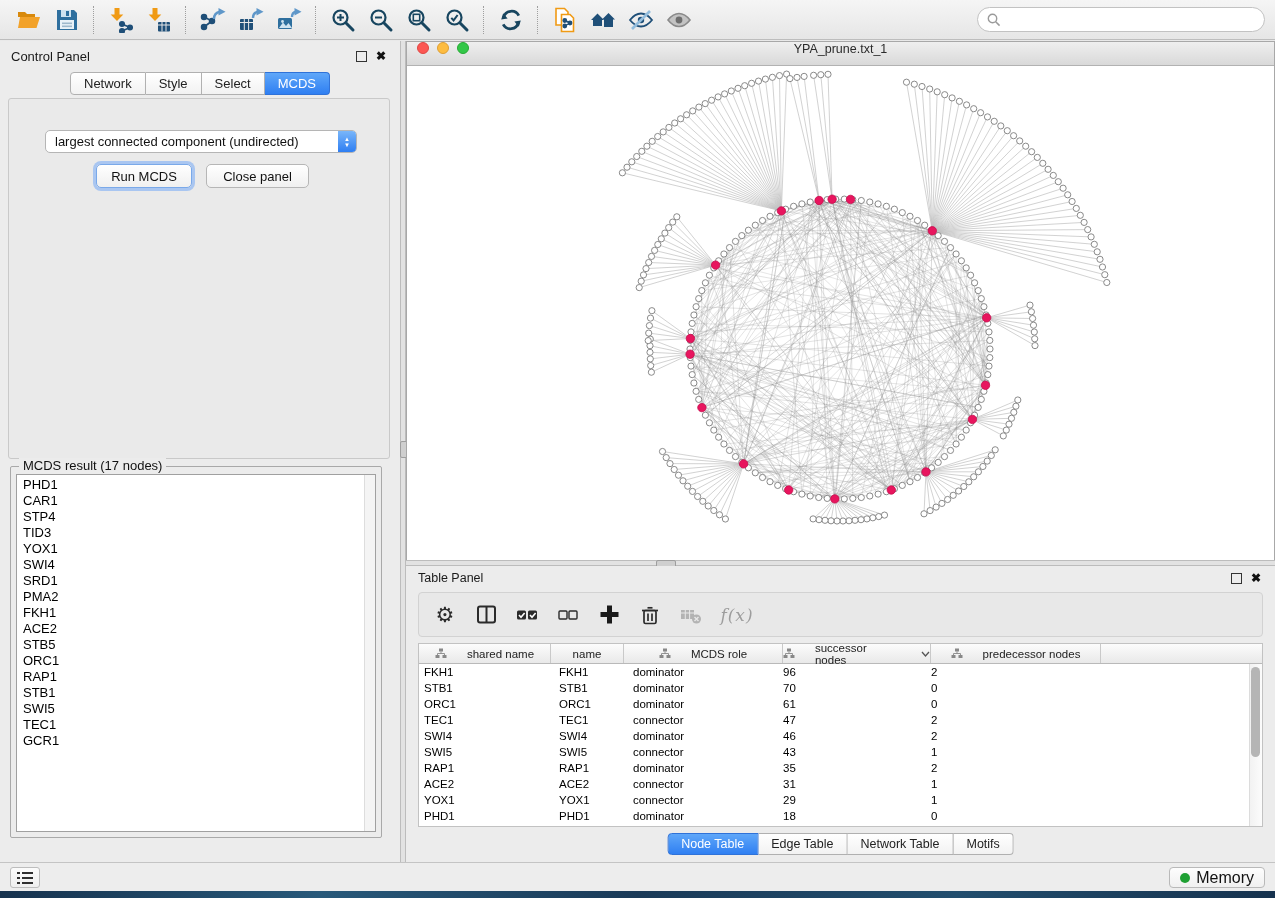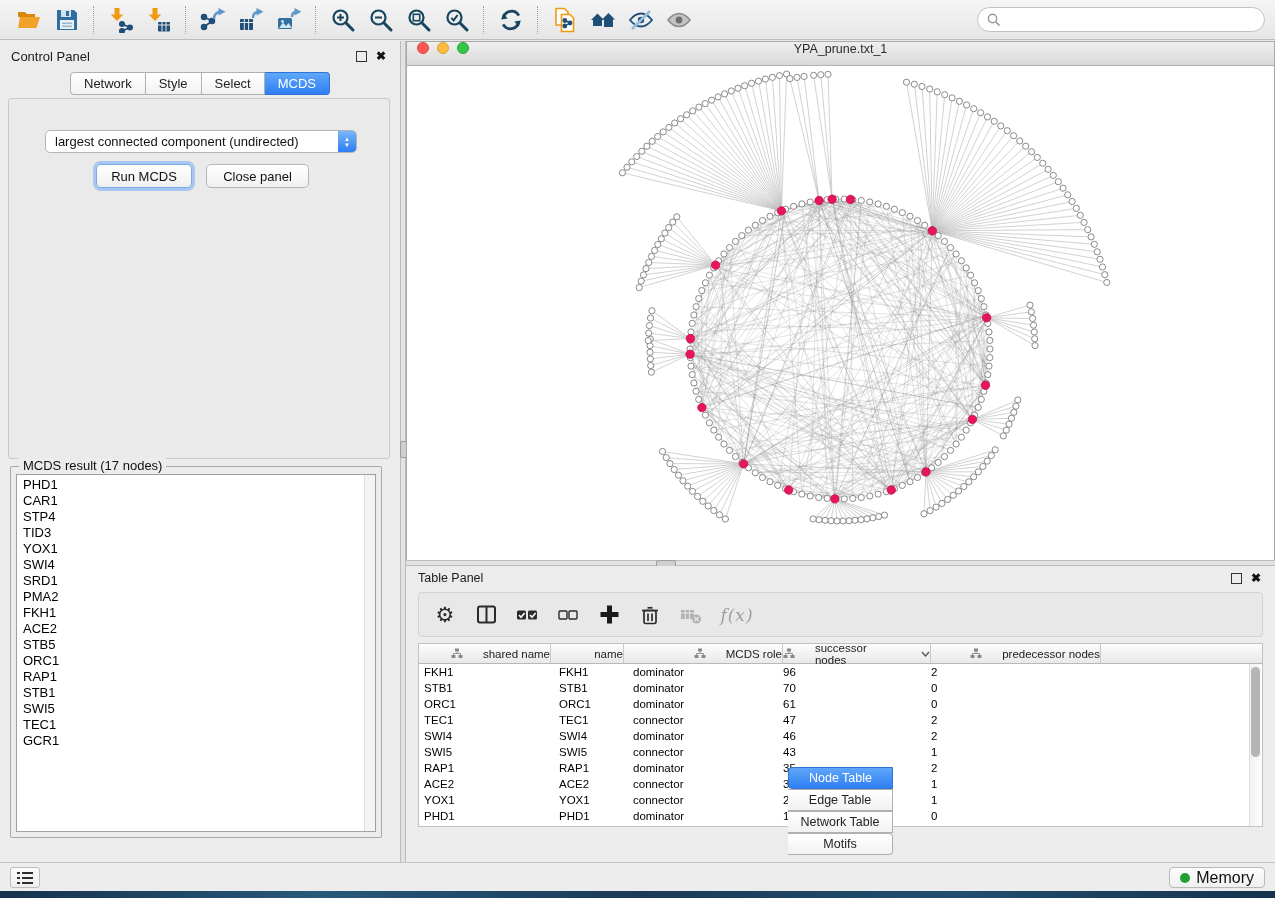--- a/index.html
+++ b/index.html
@@ -72,21 +72,21 @@
   .tp-title{position:absolute;left:12px;top:5px;font-size:12.5px;color:#1a1a1a;}
   .tp-btns{right:14px;top:6px;}
   .tp-toolbar{position:absolute;left:12px;top:26px;width:845px;height:45px;background:#e8e8e8;border:1px solid #d2d2d2;border-radius:4px;
     box-sizing:border-box;display:flex;align-items:center;padding-left:14px;gap:17px;}
   .tp-icon{width:24px;height:24px;display:flex;align-items:center;justify-content:center;}
   .gear-char{font-size:21px;color:#2b2b2b;line-height:22px;font-family:"DejaVu Sans",sans-serif;}
   .fx-char{font-family:"DejaVu Serif",serif;font-style:italic;font-size:17px;color:#9d9d9d;letter-spacing:1px;}
 
   .node-table{position:absolute;left:12px;top:77px;width:845px;height:184px;background:#fff;border:1px solid #c2c2c2;box-sizing:border-box;}
   .thead{display:flex;height:20px;background:linear-gradient(#fcfcfc,#e9e9e9);border-bottom:1px solid #b9b9b9;box-sizing:border-box;}
-  .th{display:flex;align-items:center;justify-content:flex-end;gap:20px;font-size:11.5px;color:#222;border-right:1px solid #c9c9c9;box-sizing:border-box;}
+  .th{display:flex;align-items:center;justify-content:center;gap:20px;font-size:11.5px;color:#222;border-right:1px solid #c9c9c9;box-sizing:border-box;}
   .th-fill{flex:1;border-right:none;}
   .tbody{position:relative;}
   .tr{display:flex;height:16px;align-items:center;}
   .td{box-sizing:border-box;font-size:11.5px;color:#000;white-space:nowrap;overflow:hidden;}
   .td.l{text-align:left;}
   .td.r{}
   .tbl-scroll{position:absolute;right:0;top:20px;bottom:0;width:13px;background:linear-gradient(to right,#f2f2f2,#fcfcfc);border-left:1px solid #dcdcdc;box-sizing:border-box;}
   .tbl-thumb{position:absolute;left:1px;top:3px;width:9px;height:90px;background:#b5b5b5;border-radius:5px;}
 
   .tp-tabs{bottom:7px;left:50%;transform:translateX(-50%);}
@@ -1334,21 +1334,21 @@
             <div class="td l" style="width: 159px; padding-left: 9px;">dominator</div>
             <div class="td r" style="width: 148px; padding-right: 15px;">18</div>
             <div class="td r" style="width: 170px; padding-right: 5px;">0</div>
           </div>
         </div>
       <div class="tbl-scroll">
           <div class="tbl-thumb"></div>
         </div>
     </div>
 
-    <div class="seg-bar tp-tabs" style="position:absolute;flex-direction:column;">
+    <div class="seg-bar tp-tabs" style="position:absolute;">
         <div class="seg sel">Node Table</div>
         <div class="seg">Edge Table</div>
         <div class="seg">Network Table</div>
         <div class="seg">Motifs</div>
       </div>
   </div>
 
   <div class="status">
     <div class="status-list-btn">
       <svg width="20" height="18" viewBox="0 0 20 18">

